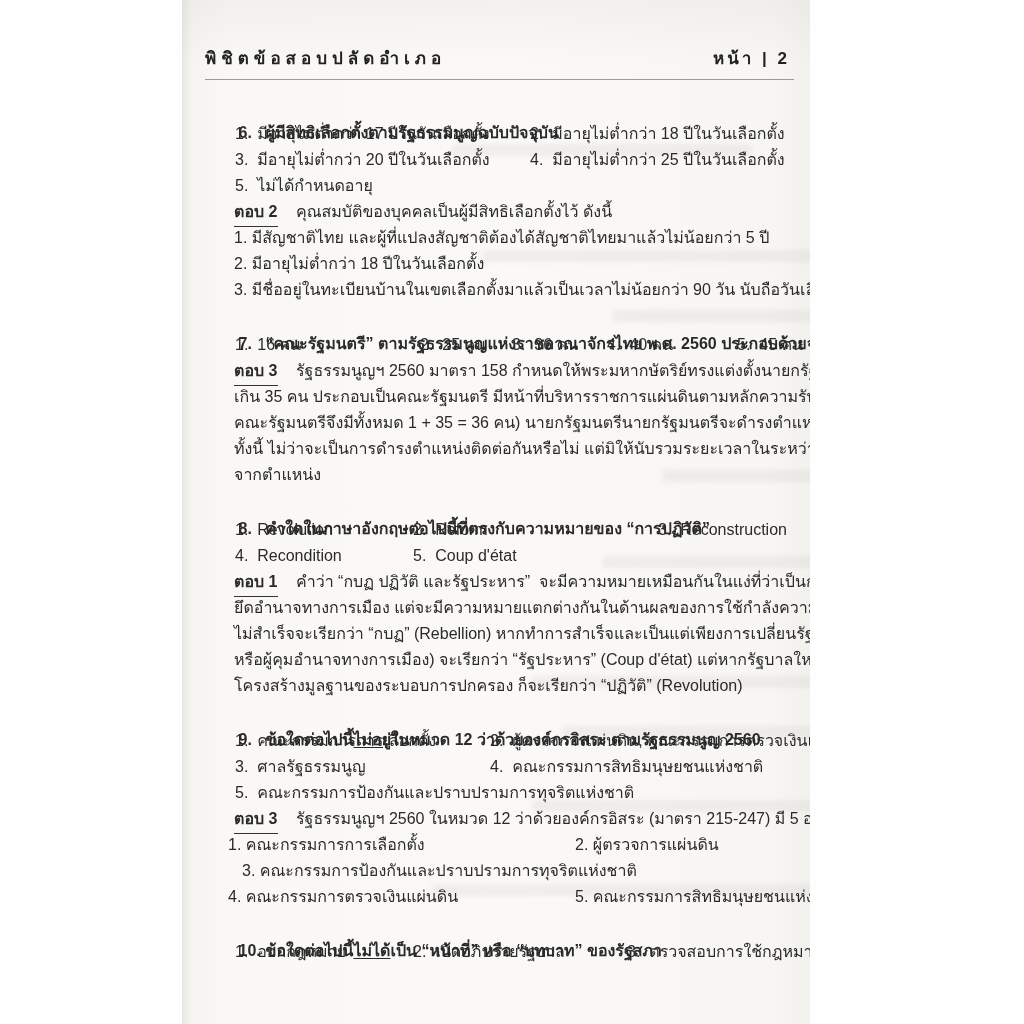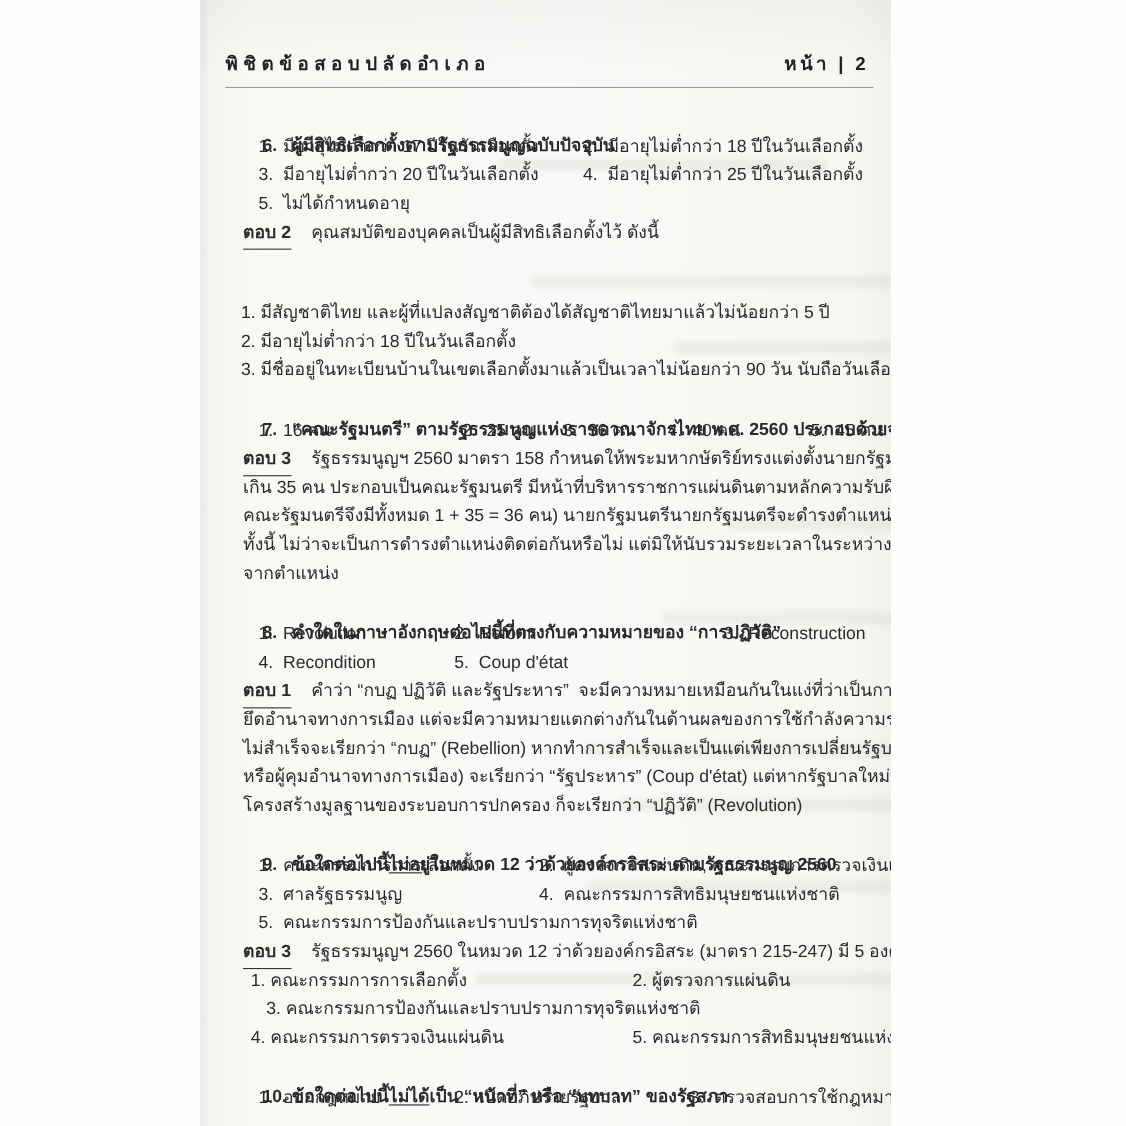--- a/index.html
+++ b/index.html
@@ -34,22 +34,22 @@
   .hdr-page{letter-spacing:3px;white-space:pre;}
   .rule{margin:2px 16px 14px 23px;border-top:1.6px solid #9b9b9b;height:0;}
   .content{position:relative;font-size:16px;line-height:26px;}
   .line{height:26px;white-space:pre;position:relative;}
   .qblock{margin-top:2px;}
   .qrow{padding-left:21px;height:27px;white-space:pre;}
   .qnum{display:inline-block;width:27px;font-weight:bold;}
   .qtitle{font-weight:bold;}
   .u{text-decoration:underline;text-underline-offset:2px;}
   .choices{padding-left:53px;}
-  .ansblock{padding-left:39px;}
-  .subitems{padding-left:37px;margin-top:47px;}
+  .ansblock{padding-left:52px;}
+  .subitems{padding-left:52px;}
   .aitems{padding-left:46px;}
   .cell{position:absolute;top:0;white-space:pre;}
   .anslabel{
     position:absolute;left:0;top:0;font-weight:bold;
     border-bottom:1.5px solid #333;padding-bottom:1px;white-space:pre;
   }
   .anstext{position:absolute;left:62px;top:0;white-space:pre;}
 </style>
 </head>
 <body>

